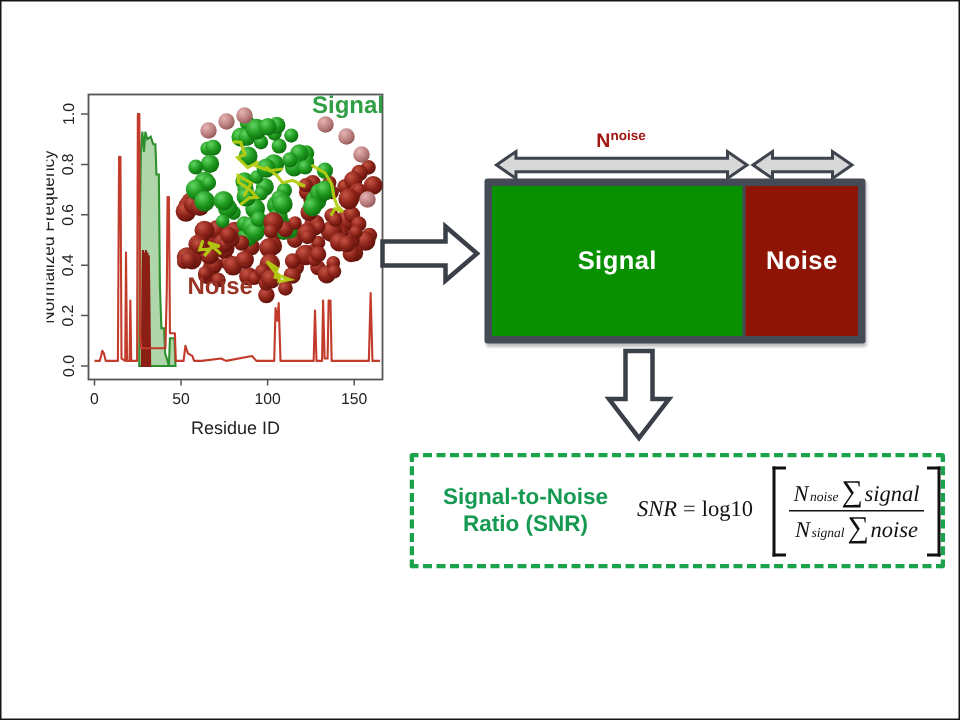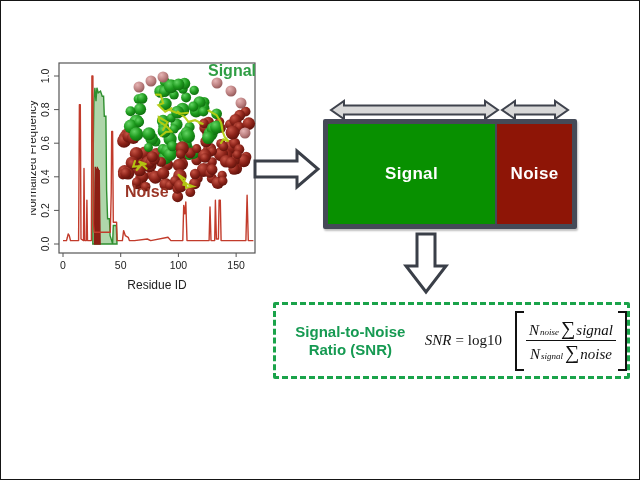--- a/index.html
+++ b/index.html
@@ -288,20 +288,23 @@
   <div class="plot-label" id="plot-signal-label">Signal</div>
   <div class="plot-label" id="plot-noise-label">Noise</div>
 
   <svg id="overlay-svg" viewBox="0 0 640 480">
     <polygon points="254,160 296,160 296,150 317,168 296,186 296,176 254,176" fill="#ffffff" stroke="#3a3f48" stroke-width="3"></polygon>
     <polygon points="330,109 343,100 343,104.5 484,104.5 484,100 497,109 484,118 484,113.5 343,113.5 343,118" fill="#d8d8d8" stroke="#3f434d" stroke-width="2"></polygon>
     <polygon points="501,109 514,100 514,104.5 554,104.5 554,100 567,109 554,118 554,113.5 514,113.5 514,118" fill="#d8d8d8" stroke="#3f434d" stroke-width="2"></polygon>
     <polygon points="416,233 434,233 434,265 445,265 425,291 405,265 416,265" fill="#ffffff" stroke="#3a3f48" stroke-width="3"></polygon>
   </svg>
 
+  <div class="n-label" id="n-noise-label">
+    <span>N</span><sup>noise</sup>
+  </div>
 
   <div id="sn-frame">
     <div id="signal-box">
       <span class="box-label">Signal</span>
     </div>
     <div id="noise-box">
       <span class="box-label">Noise</span>
     </div>
   </div>
 

